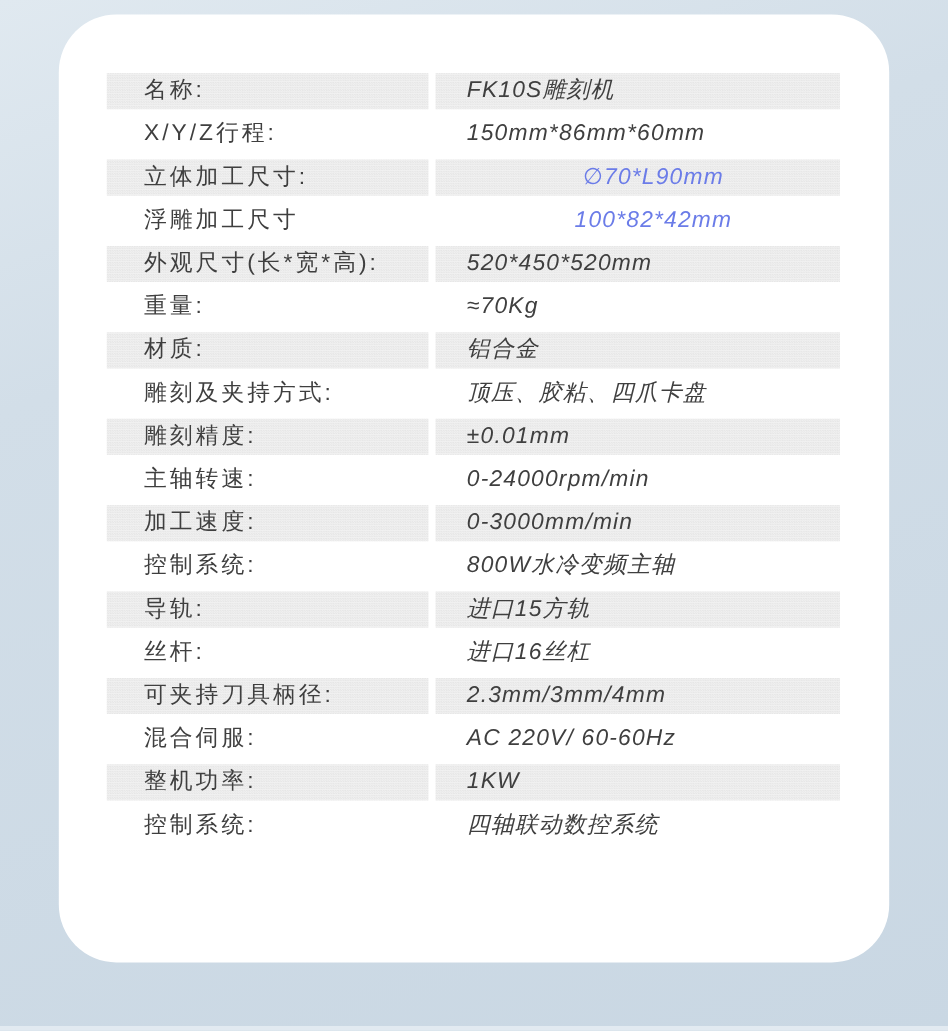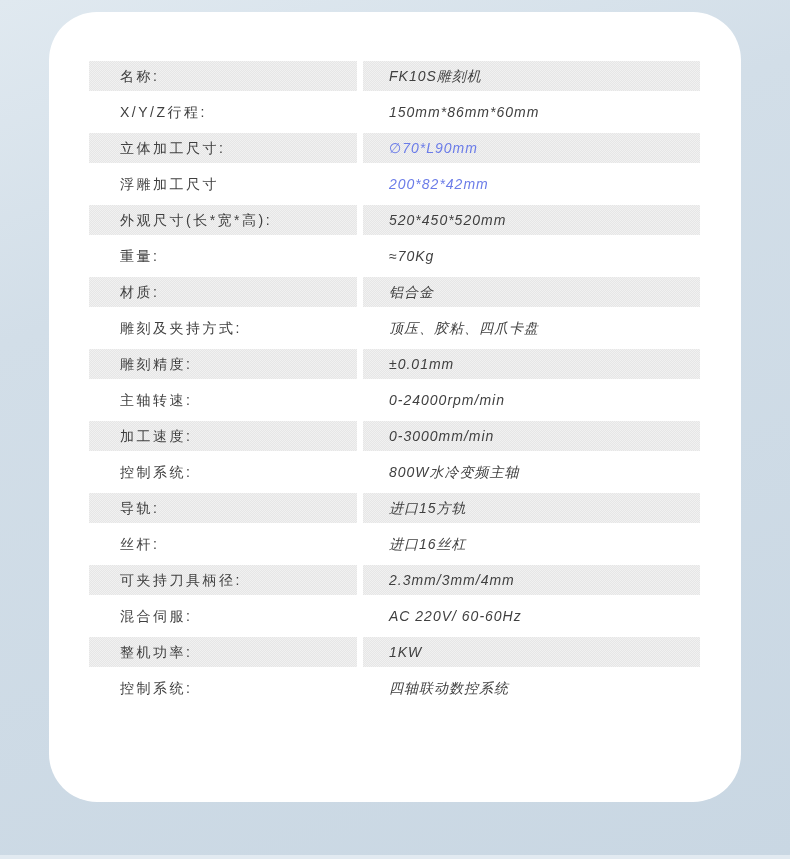--- a/index.html
+++ b/index.html
@@ -34,21 +34,21 @@
     left:40px;top:49px;
     width:611px;
   }
   .row{
     display:flex;
     height:30px;
     margin-bottom:6px;
   }
   .cell{
     line-height:30px;
-    font-size:14px;
+    font-size:19px;
     font-weight:300;
     color:var(--text);
     white-space:nowrap;
     overflow:hidden;
   }
   .cell.label{
     width:268px;
     flex:0 0 268px;
     padding-left:31px;
     letter-spacing:2.5px;
@@ -59,21 +59,21 @@
     padding-left:26px;
     letter-spacing:1px;
     font-style:italic;
   }
   
   .row:nth-child(odd) .cell{
     background-color:#f1f1f1;
     background-image:conic-gradient(#e6e6e6 25%,transparent 0 50%,#e6e6e6 0 75%,transparent 0);
     background-size:2px 2px;
   }
-  .cell.value.blue{color:var(--blue);}
+  .cell.value.blue{color:var(--blue);text-align:center;}
 </style>
 </head>
 <body>
 
 <div class="page">
   <div class="card">
     <div class="spec-table">
         <div class="row">
           <div class="cell label">名称:</div>
           <div class="cell value">FK10S雕刻机</div>
@@ -81,21 +81,21 @@
         <div class="row">
           <div class="cell label">X/Y/Z行程:</div>
           <div class="cell value">150mm*86mm*60mm</div>
         </div>
         <div class="row">
           <div class="cell label">立体加工尺寸:</div>
           <div class="cell value blue">∅70*L90mm</div>
         </div>
         <div class="row">
           <div class="cell label">浮雕加工尺寸</div>
-          <div class="cell value blue">200*82*42mm</div>
+          <div class="cell value blue">100*82*42mm</div>
         </div>
         <div class="row">
           <div class="cell label">外观尺寸(长*宽*高):</div>
           <div class="cell value">520*450*520mm</div>
         </div>
         <div class="row">
           <div class="cell label">重量:</div>
           <div class="cell value">≈70Kg</div>
         </div>
         <div class="row">

